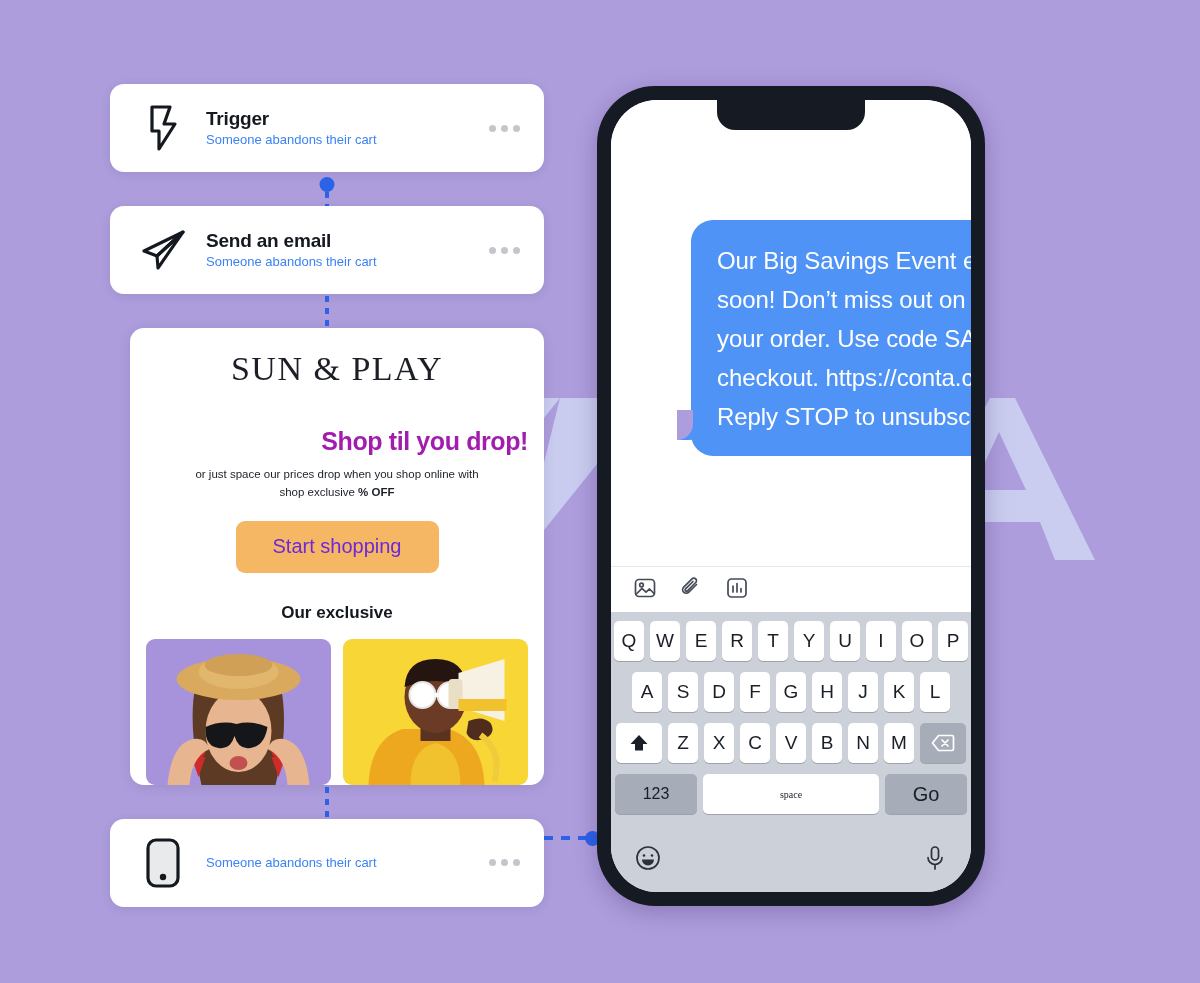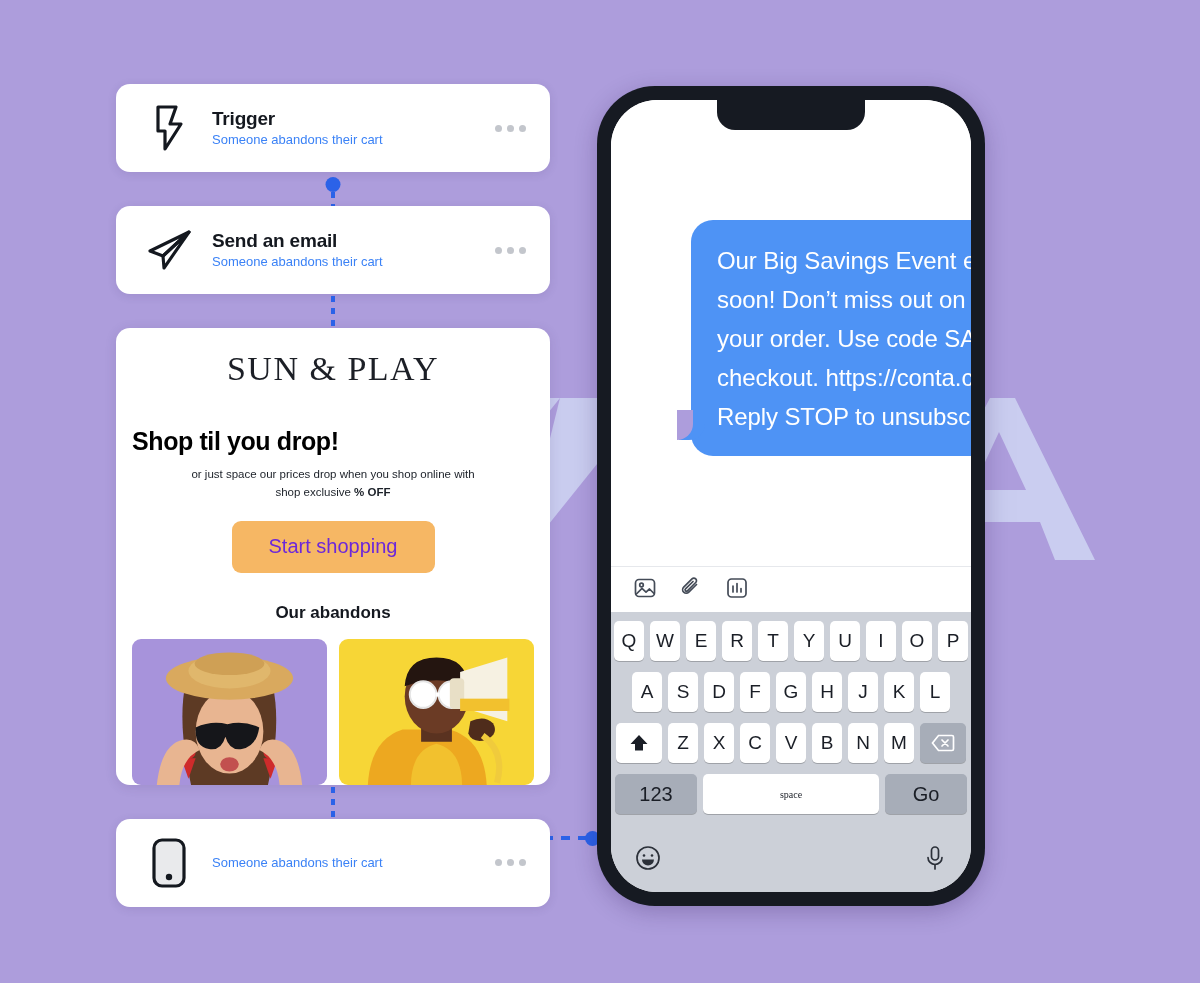--- a/index.html
+++ b/index.html
@@ -18,21 +18,21 @@
     position: absolute;
     left: 0; top: 0; width: 1200px; height: 983px;
     pointer-events: none;
     z-index: 5;
     opacity: 1;
   }
 
   
   #flow {
     position: absolute;
-    left: 116px; top: 84px;
+    left: 110px; top: 84px;
     width: 434px;
     z-index: 10;
   }
 
   .flow-card {
     background: #ffffff;
     border-radius: 14px;
     box-shadow: 0 2px 10px rgba(60, 40, 100, 0.12);
     position: relative;
   }
@@ -102,20 +102,21 @@
   }
   .connector.plain .cline { top: 2px; height: 30px; }
 
   
   #email-card {
     background: #ffffff;
     border-radius: 14px;
     box-shadow: 0 2px 12px rgba(60, 40, 100, 0.13);
     overflow: hidden;
     padding: 22px 16px 0 16px;
+    margin-left: 20px;
   }
   .brand-logo {
     font-family: "Liberation Serif", serif;
     font-size: 34px;
     letter-spacing: 1.5px;
     color: #1c1f26;
     text-align: center;
     line-height: 1.1;
   }
   .brand-pill {
@@ -130,24 +131,24 @@
   }
   .brand-pill span {
     font-family: "Liberation Serif", serif;
     font-size: 12px;
     letter-spacing: 4.5px;
     color: #d9a25e;
     padding-left: 4px;
   }
   .email-headline {
     margin-top: 40px;
-    text-align: left;
+    text-align: right;
     font-size: 25px;
     font-weight: bold;
-    color: #000000;
+    color: #a21caf;
     letter-spacing: -0.4px;
   }
   .email-sub {
     margin: 10px auto 0 auto;
     width: 290px;
     text-align: center;
     font-size: 11.5px;
     color: #1b2028;
     line-height: 1.5;
   }
@@ -312,21 +313,21 @@
     color: #1a1e26;
     box-shadow: 0 1px 0 rgba(0,0,0,0.22);
     cursor: pointer;
     font-family: "Liberation Sans", sans-serif;
   }
   .key.dark {
     background: #a7adb8;
   }
   .key.wide { flex: 0 0 46px; }
   .key.space { flex: 0 0 176px; font-size: 10px; font-family: Liberation Serif, serif; }
-  .key.num { flex: 0 0 82px; font-size: 20px; text-align: center; }
+  .key.num { flex: 0 0 82px; font-size: 16px; text-align: center; }
   .key.go { flex: 0 0 82px; font-size: 20px; }
 
   
   #kb-bottom {
     position: absolute;
     left: 0; bottom: 0;
     width: 100%;
     height: 56px;
     display: flex;
     align-items: center;
@@ -400,21 +401,21 @@
   </div>
 
   <div id="email-card">
     <div class="brand-logo">SUN &amp; PLAY</div>
     <div class="email-headline">Shop til you drop!</div>
     <div class="email-sub">
       <span>or just space our prices drop when you shop online with</span>
       <span>shop exclusive </span><b>% OFF</b>
     </div>
     <button class="cta-btn">Start shopping</button>
-    <div class="products-title">Our abandons</div>
+    <div class="products-title">Our exclusive</div>
     <div class="products-row">
 
       <div class="product-tile">
         <svg viewBox="0 0 190 146" width="100%" height="100%" preserveAspectRatio="xMidYMid slice">
           <rect width="190" height="146" fill="#a793db"></rect>
 
           <path d="M52 46 q-8 40 6 100 h74 q14-58 5-100 q-10-22 -42-22 q-32 0-43 22 z" fill="#5d3a24"></path>
 
           <ellipse cx="95" cy="92" rx="33" ry="41" fill="#e8b591"></ellipse>
 

